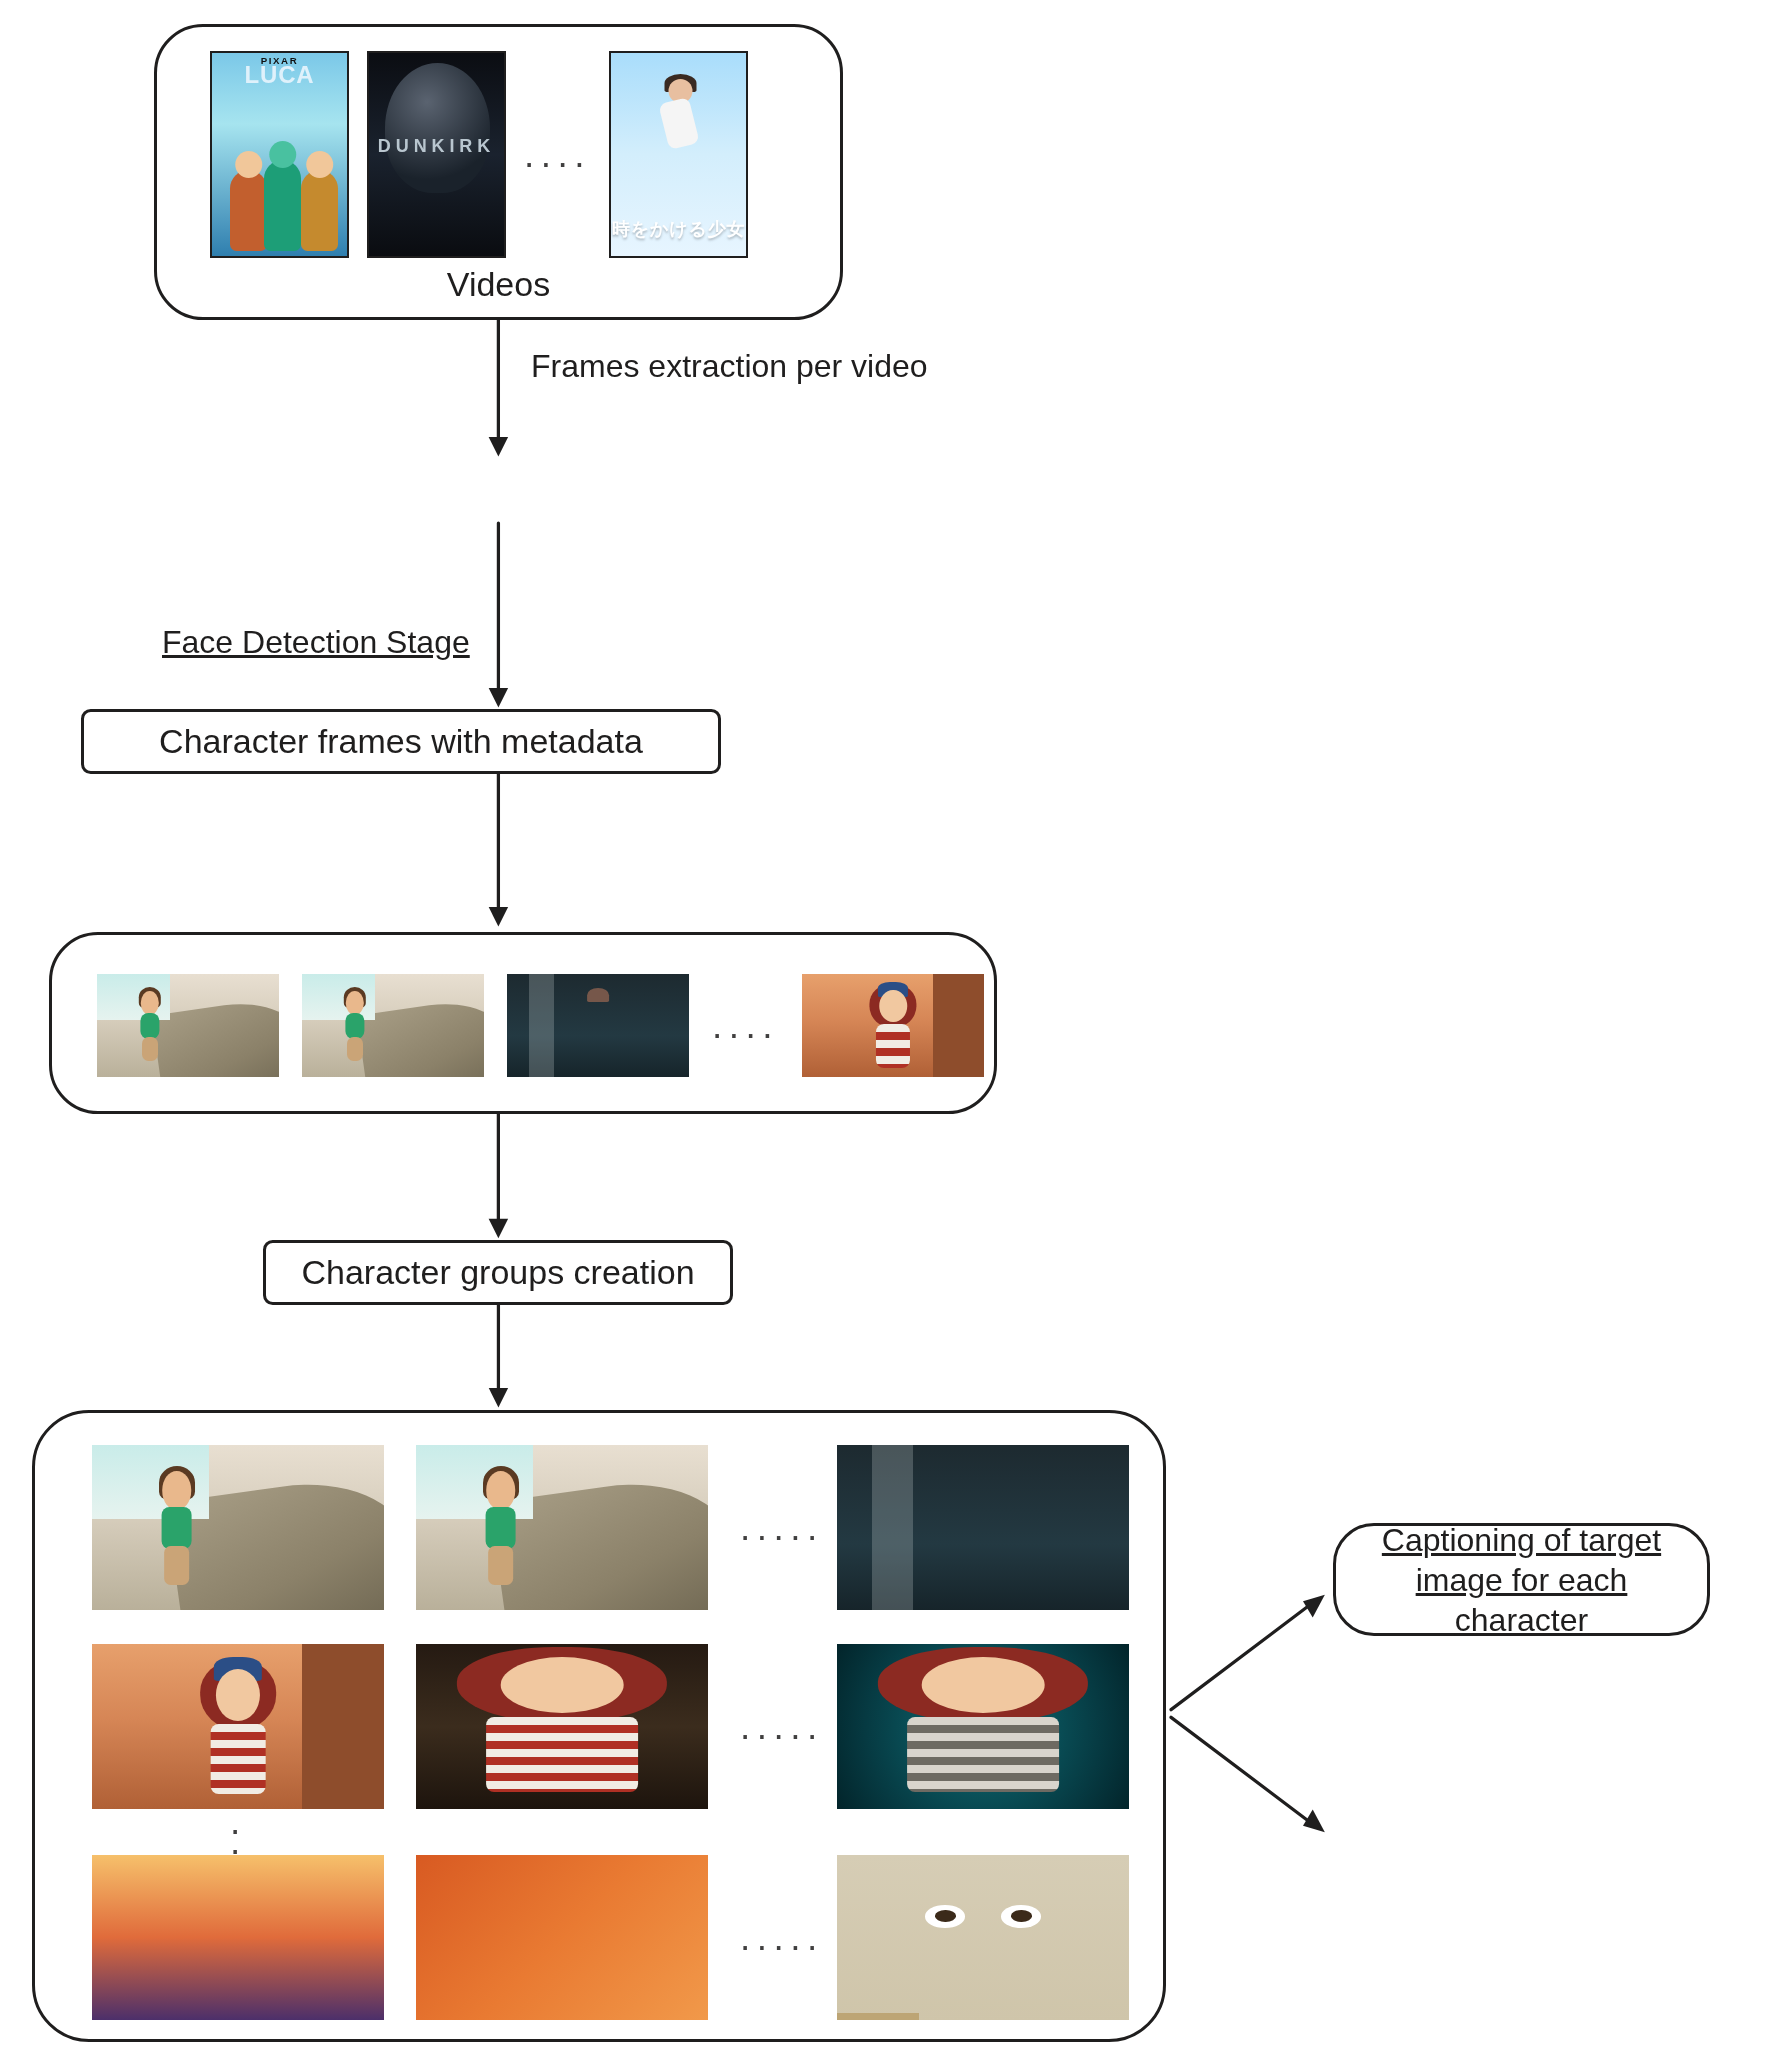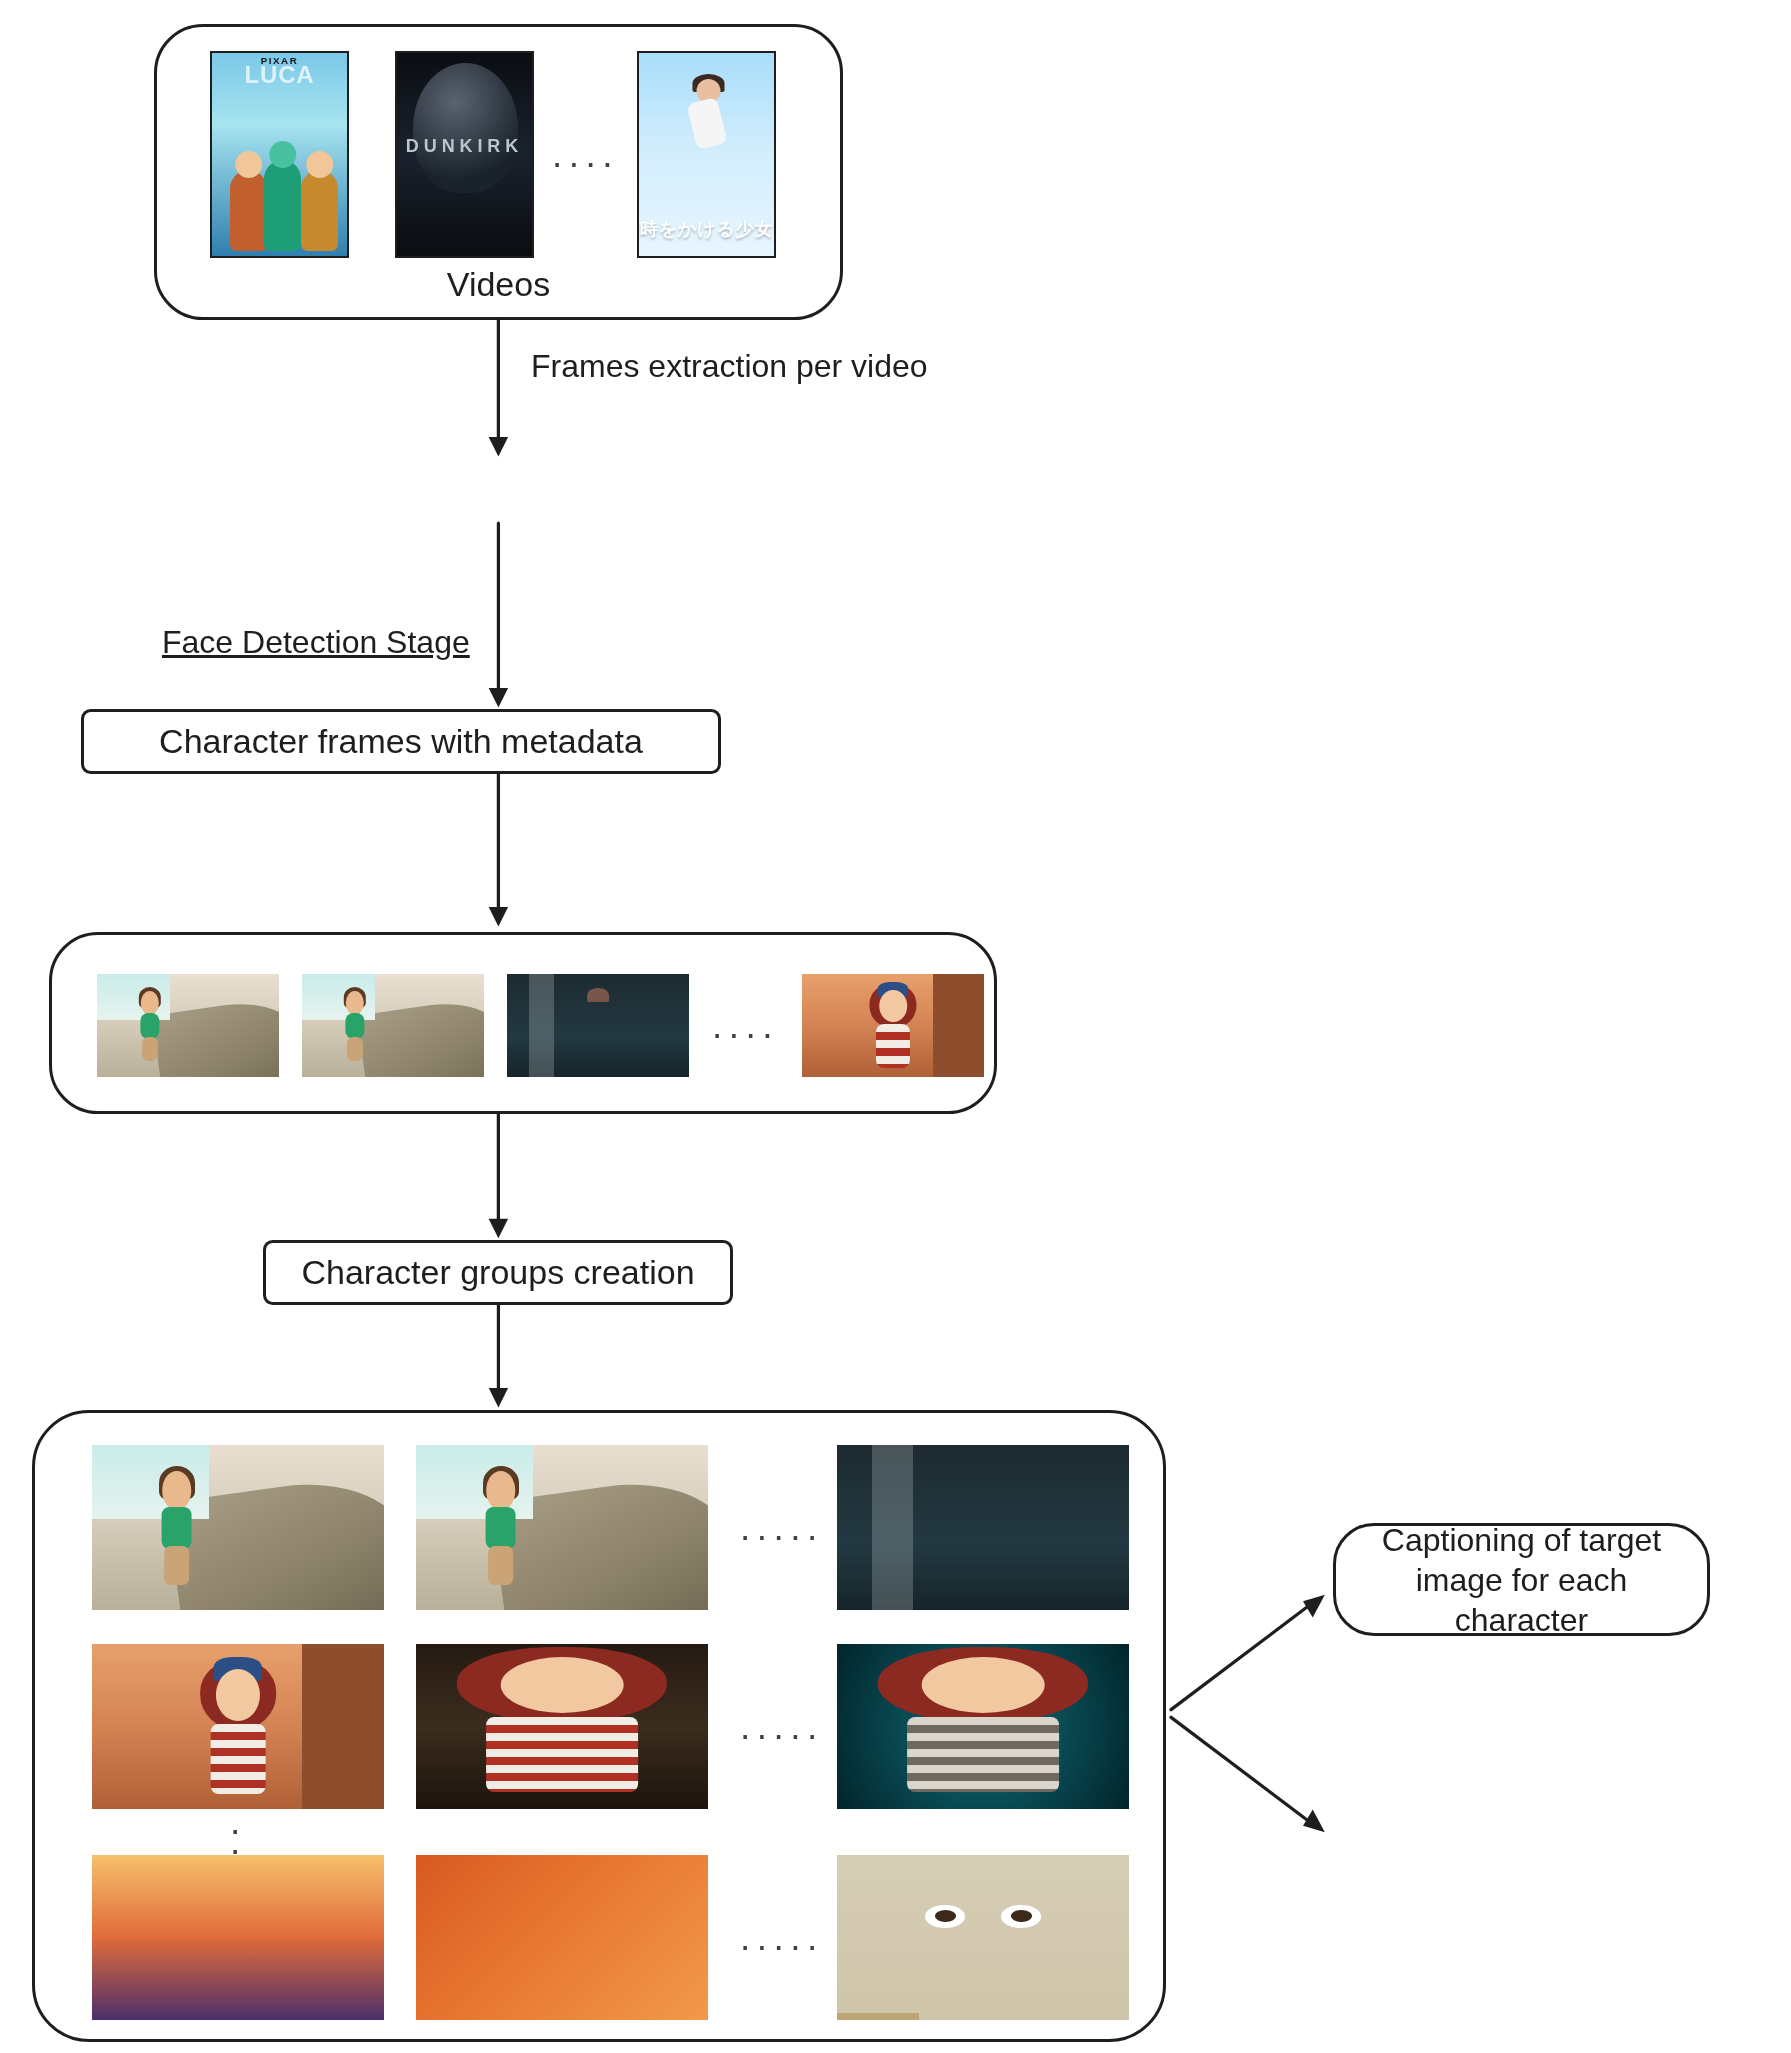--- a/index.html
+++ b/index.html
@@ -60,21 +60,21 @@
   .poster1 .ptitle{top:8px;color:#dff1fb;font-size:24px;}
   .poster1 .pixar{position:absolute;left:0;right:0;top:1.6px;font-size:9.7px;color:#111;text-align:center;font-family:Arial;font-weight:700;letter-spacing:1.6px;}
   .poster1 .kids{position:absolute;bottom:4.9px;left:0;right:0;height:93px;}
   .poster1 .kid{position:absolute;bottom:0;width:37px;height:81px;border-radius:23px 23px 8px 8px;}
   .poster1 .k1{left:18px;background:#c25f2e;}
   .poster1 .k2{left:52px;background:#1d9e77;height:91px;}
   .poster1 .k3{left:89px;background:#c58a2e;}
   .poster1 .head{position:absolute;top:-19.4px;left:50%;transform:translateX(-50%);width:27.5px;height:27.5px;border-radius:50%;background:#f1c79a;}
   .poster1 .h2{background:#49c1a0;}
 
-  .poster2{background:linear-gradient(180deg,#0b0d12 0%,#1a222e 50%,#0a0c10 100%);margin-left:28px;}  
+  .poster2{background:linear-gradient(180deg,#0b0d12 0%,#1a222e 50%,#0a0c10 100%);}  
   .poster2 .ptitle{top:46%;transform:translateY(-50%);color:#b9c6cf;font-size:18px;letter-spacing:4.9px;}
   .poster2 .face{position:absolute;top:9.7px;left:16px;width:105px;height:130px;border-radius:50% 50% 45% 45%;background:radial-gradient(circle at 40% 30%,#5a6370 0%,#1a222b 70%);}
 
   .poster3{background:linear-gradient(180deg,#a9ddfb 0%,#d3eefc 50%,#e7f5ff 100%);}  
   .poster3 .ptitle{bottom:14.6px;color:#ffffff;font-size:18px;text-shadow:0 1.6px 2.4px rgba(0,0,0,.25);font-family:"Yu Gothic",Arial,sans-serif;}
   .poster3 .jump{position:absolute;top:14.6px;left:50%;transform:translateX(-50%);width:57px;height:105px;}
   .poster3 .torso{position:absolute;top:32px;left:13px;width:31px;height:47px;background:#f5f5f5;border-radius:8px;transform:rotate(-14deg);}
   .poster3 .head3{position:absolute;top:11.3px;left:18px;width:24px;height:24px;border-radius:50%;background:#e8bfa0;}
   .poster3 .hair3{position:absolute;top:6.5px;left:14.6px;width:32px;height:18px;border-radius:50% 50% 10% 10%;background:#3a2a22;}
 
@@ -363,19 +363,19 @@
 
   <svg class="arrow-svg" style="left:1167px;top:1588px;width:170px;height:130px;" viewBox="0 0 210 160" width="170" height="130">
     <path d="M5,150 L180,18"></path>
     <polygon class="arrow-head" points="195,8 168,16 180,36"></polygon>
   </svg>
   <svg class="arrow-svg" style="left:1167px;top:1709px;width:170px;height:130px;" viewBox="0 0 210 160" width="170" height="130">
     <path d="M5,10 L180,142"></path>
     <polygon class="arrow-head" points="195,152 168,144 180,124"></polygon>
   </svg>
 
-  <div class="node rounded" style="left:1333px;top:1523px;width:377px;height:113px;">
+  <div class="node rounded" style="left:1333px;top:1523px;width:377px;height:113px;text-decoration:underline;">
     <div class="side-label">Captioning of target image for each character</div>
   </div>
 
 
 </div>
 
 
 </body></html>

